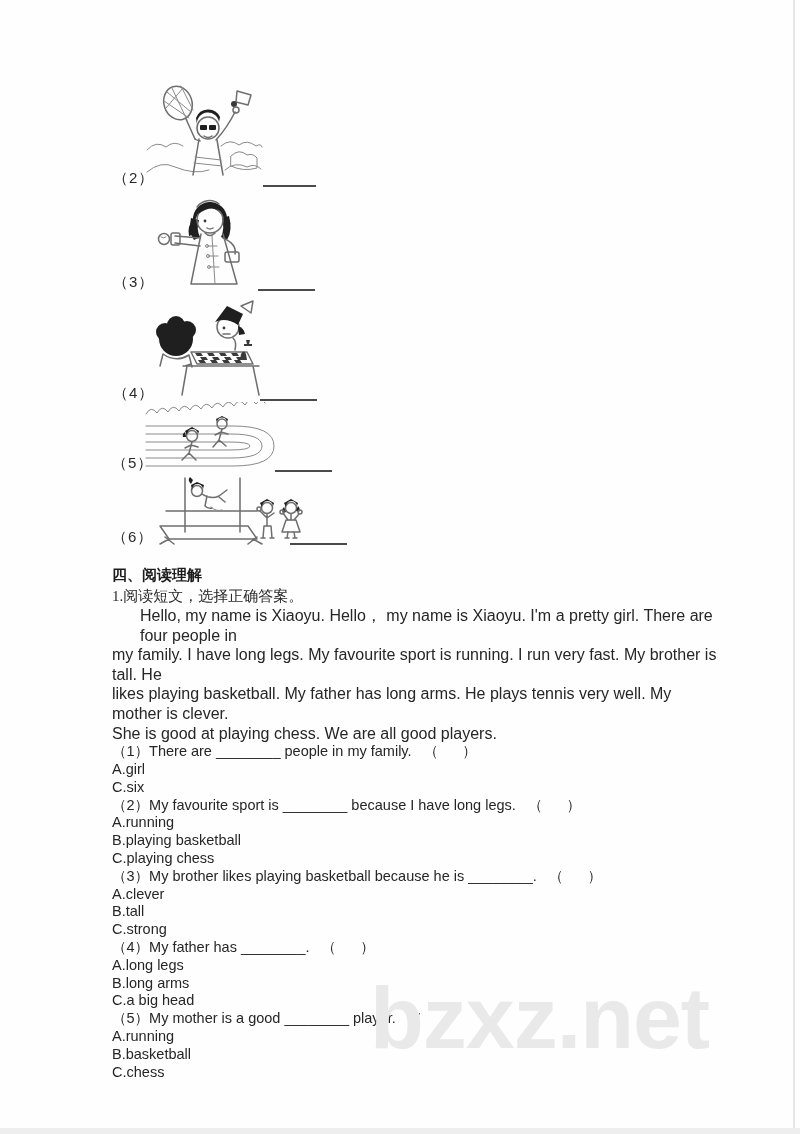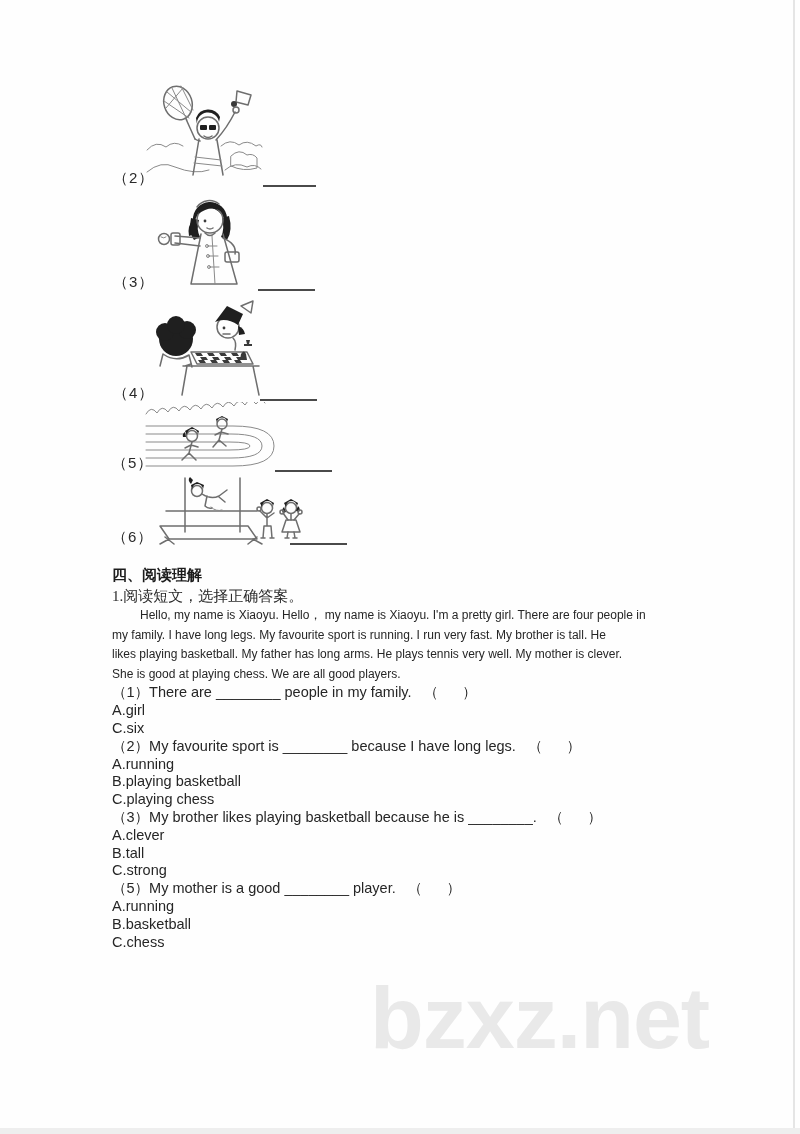--- a/index.html
+++ b/index.html
@@ -6,21 +6,21 @@
   html,body { width:800px; height:1134px; background:#ffffff; font-family:"Liberation Sans", sans-serif; }
   .page { position:relative; width:800px; height:1134px; background:#fefefe; overflow:hidden; color:#252525; }
 
   .pic-label { position:absolute; font-size:15px; color:#2a2a2a; letter-spacing:1px; }
   .illus { position:absolute; }
   .blank-line { position:absolute; height:0; border-bottom:2px solid #4a4a4a; }
 
   .text-flow { position:absolute; left:112px; top:564px; width:612px; }
   .sec-title { font-size:15px; font-weight:bold; color:#1c1c1c; line-height:22px; font-family:"Liberation Serif", serif; }
   .instruction { font-size:15px; color:#2a2a2a; line-height:20px; font-family:"Liberation Serif", serif; }
-  .passage-line { font-size:12px; color:#262626; line-height:19.6px; white-space:pre-wrap; }
+  .passage-line { font-size:16px; color:#262626; line-height:19.6px; white-space:pre-wrap; }
   .passage-line.first { padding-left:28px; }
   .q-line { font-size:14.5px; color:#262626; line-height:17.8px; white-space:pre-wrap; }
 
   .watermark { position:absolute; left:370px; top:974px; font-size:88px; font-weight:bold; color:#e9e9e9; letter-spacing:-1px; line-height:1; }
 
   .right-edge { position:absolute; left:793px; top:0; width:2px; height:1134px; background:#e5e5e5; }
   .bottom-strip { position:absolute; left:0; top:1128px; width:800px; height:6px; background:#eeeeee; }
 
   svg .ln { stroke:#6e6e6e; fill:none; stroke-width:1.5; stroke-linecap:round; stroke-linejoin:round; }
   svg .thin { stroke:#8a8a8a; fill:none; stroke-width:1; stroke-linecap:round; }
@@ -189,20 +189,26 @@
       <div class="q-line">B.playing basketball</div>
       <div class="q-line">C.playing chess</div>
     </div>
     <div>
       <div class="q-line">（3）My brother likes playing basketball because he is ________.   （      ）</div>
       <div class="q-line">A.clever</div>
       <div class="q-line">B.tall</div>
       <div class="q-line">C.strong</div>
     </div>
     <div>
+      <div class="q-line">（4）My father has ________.   （      ）</div>
+      <div class="q-line">A.long legs</div>
+      <div class="q-line">B.long arms</div>
+      <div class="q-line">C.a big head</div>
+    </div>
+    <div>
       <div class="q-line">（5）My mother is a good ________ player.   （      ）</div>
       <div class="q-line">A.running</div>
       <div class="q-line">B.basketball</div>
       <div class="q-line">C.chess</div>
     </div>
   </div>
 
   <div class="watermark">bzxz.net</div>
 
   <div class="right-edge"></div>

